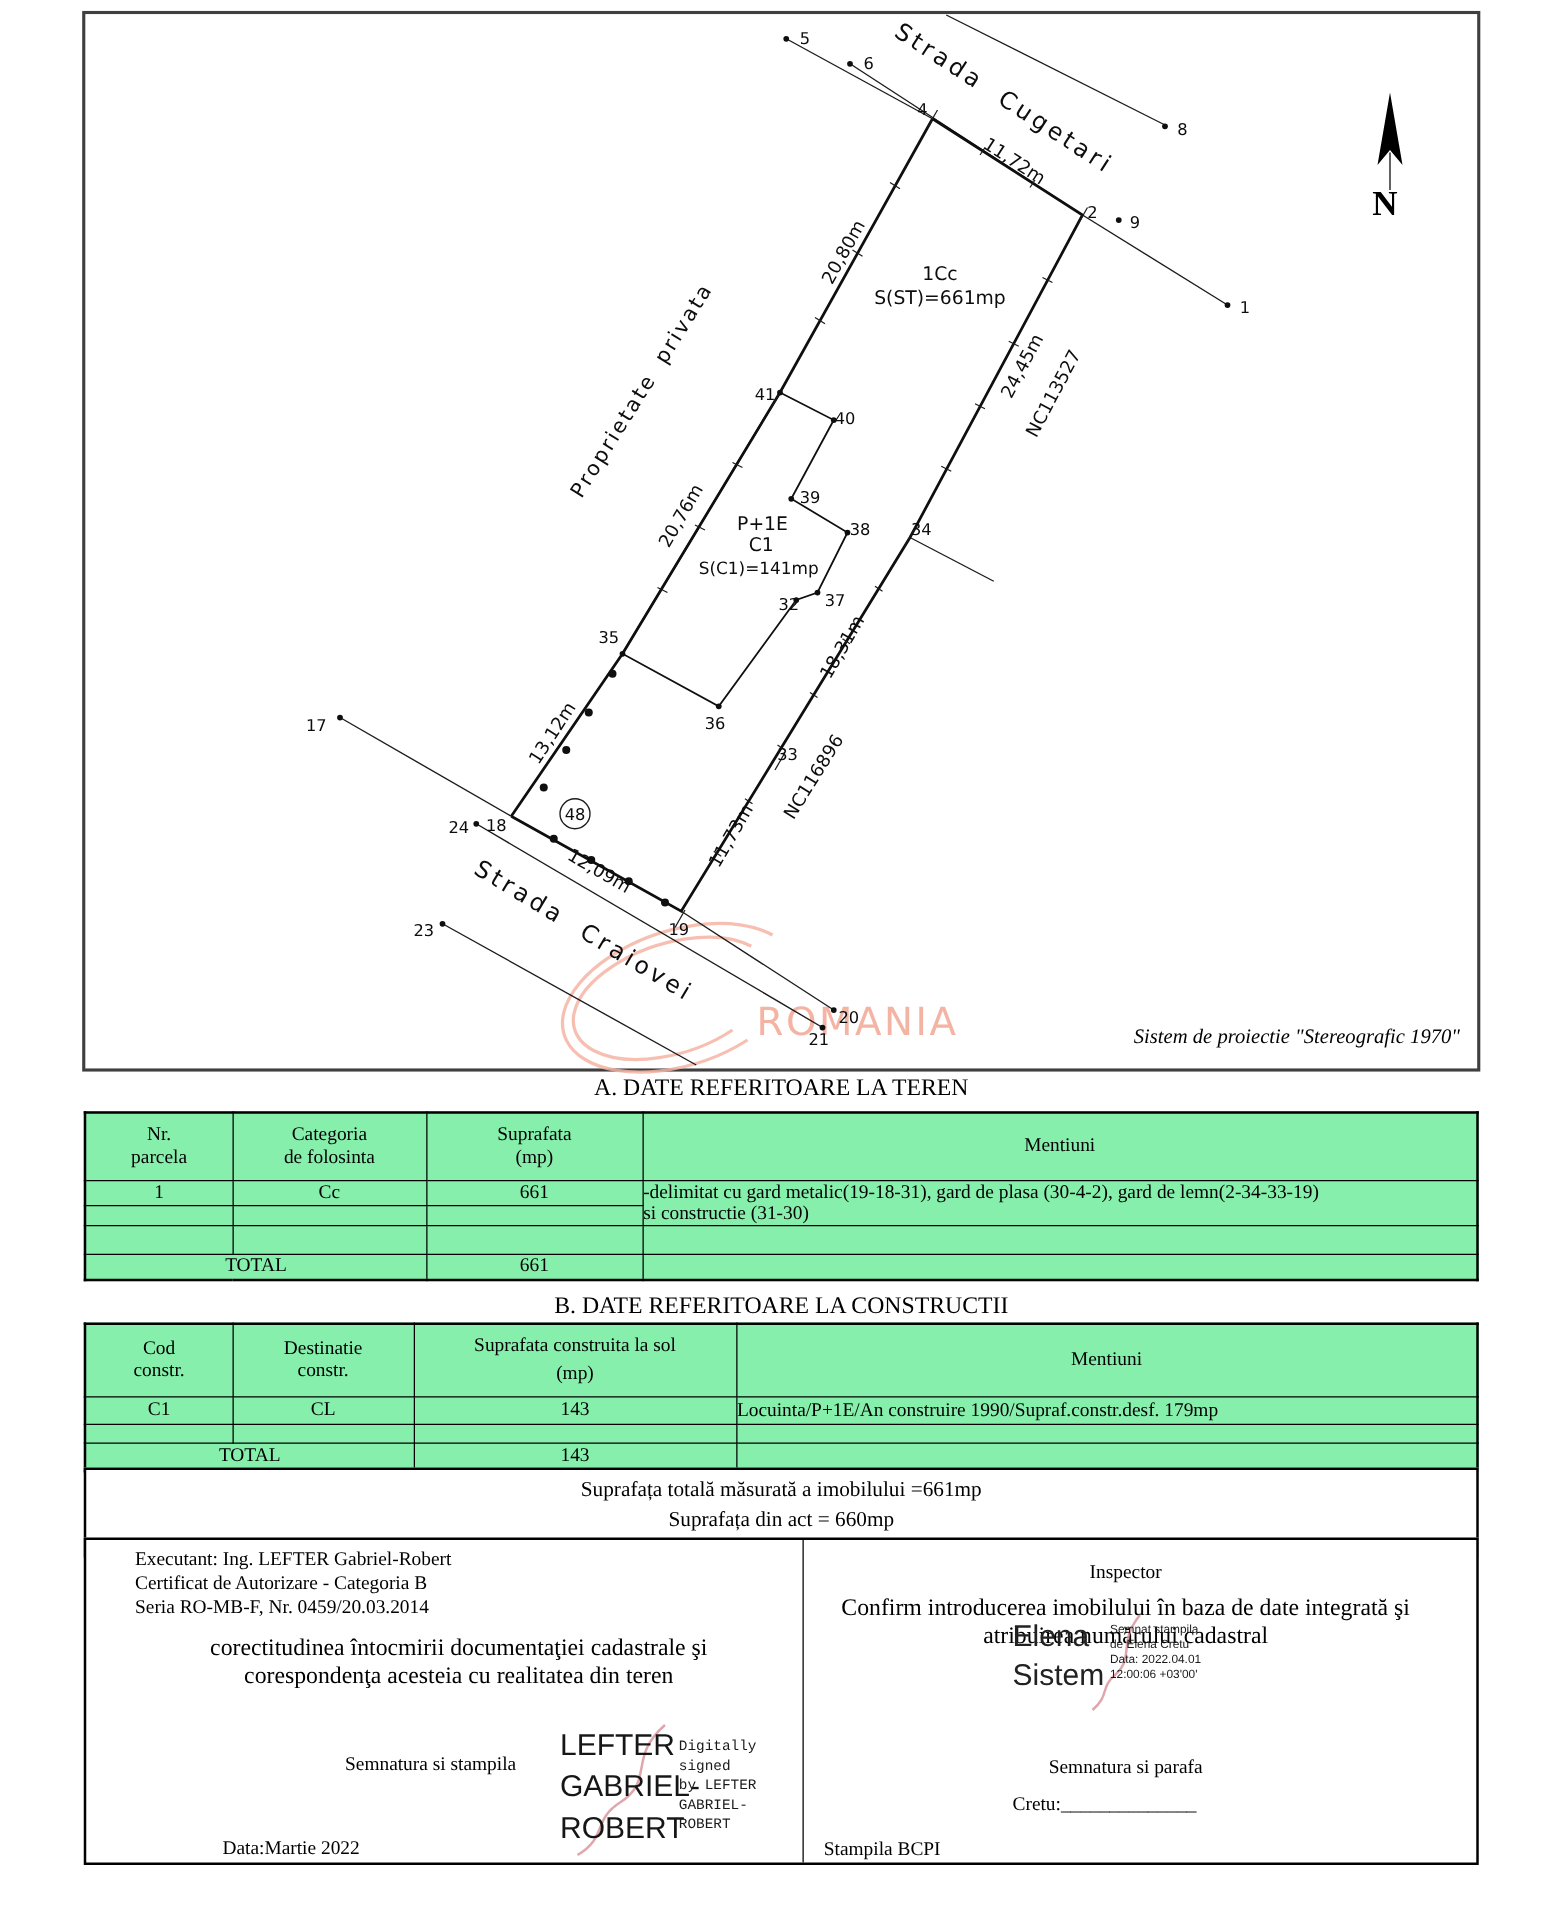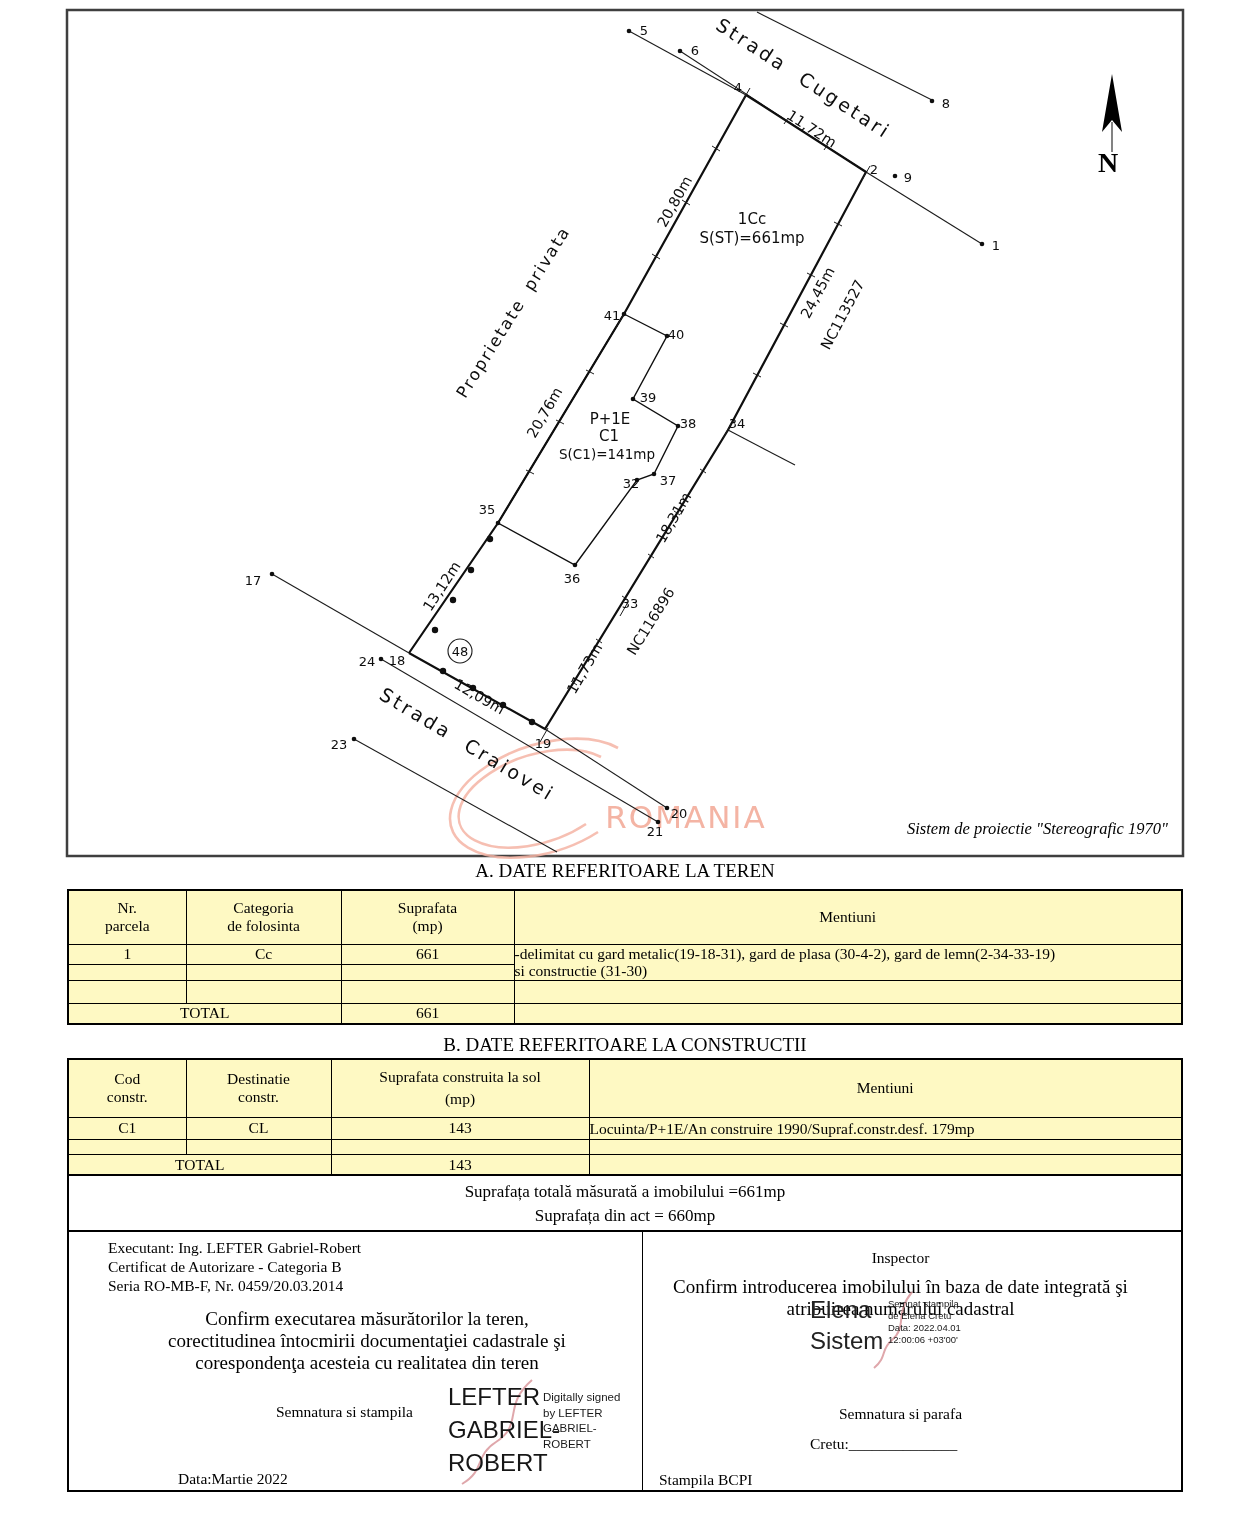--- a/index.html
+++ b/index.html
@@ -20,36 +20,36 @@
   .prop{font-family:"DejaVu Sans",sans-serif;font-size:16.5px;letter-spacing:2px;word-spacing:6px;fill:#0d0d0d;}
   .area{font-family:"DejaVu Sans",sans-serif;font-size:15px;fill:#0d0d0d;}
   .north-n{font-family:"Liberation Serif",serif;font-size:28px;font-weight:bold;fill:#000;}
   .proj{font-family:"Liberation Serif",serif;font-style:italic;font-size:16.5px;fill:#000;}
   .wm-text{font-family:"DejaVu Sans",sans-serif;font-size:31px;letter-spacing:2px;fill:#f4b4a4;}
   .wm-arc{stroke:#f4b4a4;stroke-width:2.6;fill:none;opacity:.85;}
   
   .sec-title{position:absolute;left:67px;width:1116px;text-align:center;font-size:19px;}
   
   table.doc{position:absolute;border-collapse:collapse;table-layout:fixed;font-size:15.5px;
-            border:2px solid #000;background:#fef9c3;}
+            border:2px solid #000;background:#86efac;}
   table.doc td{border:1px solid #000;padding:0;overflow:hidden;vertical-align:middle;}
   td.hd{vertical-align:top;text-align:center;padding-top:5px;line-height:18px;}
   td.ctr{text-align:center;}
   td.ment{vertical-align:top;text-align:left;padding:1px 4px 0 6px;line-height:17px;}
   
   .box{position:absolute;border:2px solid #000;box-sizing:border-box;background:#fff;}
   .summary{text-align:center;font-size:17px;line-height:24px;padding-top:4px;}
   .f-left{position:absolute;left:0;top:0;bottom:0;width:550px;border-right:1.5px solid #000;margin-left:23px;}
   .f-right{position:absolute;left:551px;top:0;bottom:0;right:0;}
   .abs{position:absolute;}
   .cent{left:0;right:0;text-align:center;}
   .txt{font-size:15.5px;line-height:19px;}
   .confirm{font-size:19px;line-height:22px;}
   .signame{font-family:"Liberation Sans",sans-serif;font-size:24px;line-height:33px;color:#161616;}
-  .signote{font-family:Liberation Sans, sans-serif;font-size:11.5px;line-height:15.5px;color:#1a1a1a;}
+  .signote{font-family:Liberation Mono, monospace;font-size:11.5px;line-height:15.5px;color:#1a1a1a;}
   .signame2{font-family:Liberation Sans, sans-serif;font-size:24px;line-height:31px;color:#222;}
   .signote2{font-family:"Liberation Sans",sans-serif;font-size:9.5px;line-height:12px;color:#1a1a1a;}
   .flourish{stroke:#d4898f;stroke-width:2;fill:none;opacity:.75;}
 </style>
 </head>
 <body>
 
 <div class="page">
 
   <svg class="abs" style="left:0;top:0" width="1241" height="872" viewBox="0 0 1241 872">
@@ -306,21 +306,20 @@
 
   <div class="box" style="left:67px;top:1230px;width:1116px;height:262px">
 
     <div class="f-left">
       <div class="abs txt" style="left:16px;top:6px">
         <div>Executant: Ing. LEFTER Gabriel-Robert</div>
         <div>Certificat de Autorizare - Categoria B</div>
         <div>Seria RO-MB-F, Nr. 0459/20.03.2014</div>
       </div>
       <div class="abs cent confirm" style="top:76px">
-        <div>Confirm executarea măsurătorilor la teren,</div>
         <div>corectitudinea întocmirii documentaţiei cadastrale şi</div>
         <div>corespondenţa acesteia cu realitatea din teren</div>
       </div>
       <div class="abs txt" style="left:184px;top:170px">Semnatura si stampila</div>
       <svg class="abs" style="left:340px;top:140px" width="120" height="120">
         <path class="flourish" d="M 100 8 C 70 34 92 52 64 70 C 42 84 54 98 30 112"></path>
       </svg>
       <div class="abs signame" style="left:356px;top:148px">
         <div>LEFTER</div>
         <div>GABRIEL-</div>

